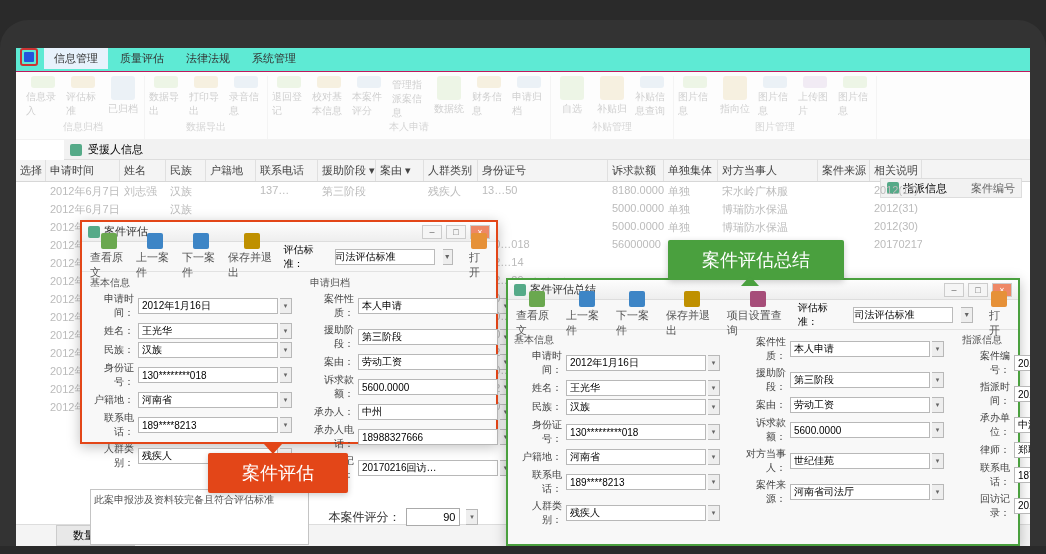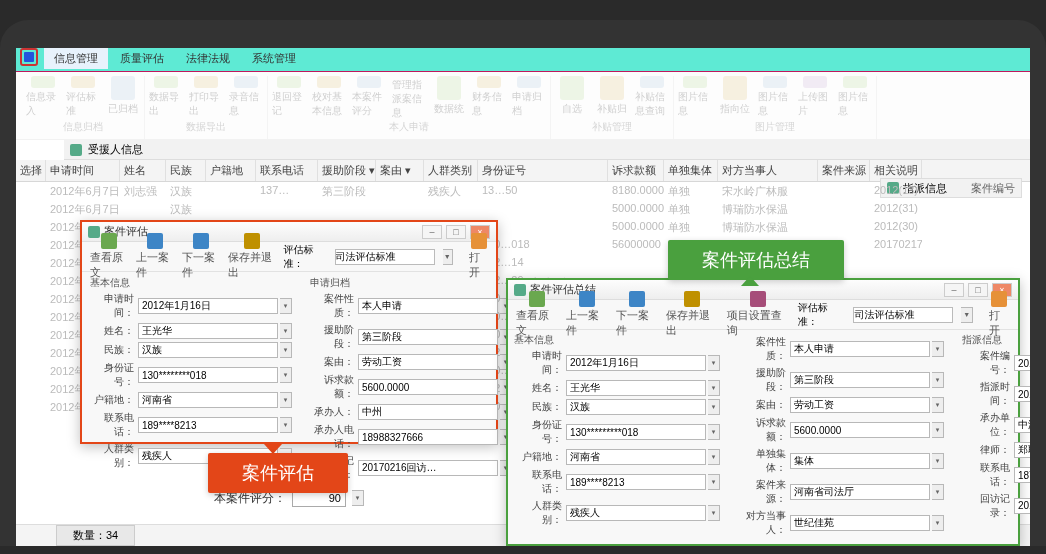--- a/index.html
+++ b/index.html
@@ -637,20 +637,21 @@
                 <span class="fdd">▾</span>
               </div>
               <div class="frow">
                 <span class="flabel">结案时间：</span>
                 <input class="finput" value="2017年2月17日" style="">
                 <span class="fdd">▾</span>
               </div>
             </div>
           </div>
         <div style="display:flex; gap:10px; margin-top:4px;">
+          <textarea class="memo" style="width: 55%;">此案申报涉及资料较完备且符合评估标准</textarea>
           <div style="flex:1; display:flex; align-items:center; justify-content:center; gap:6px;">
             <span class="score-lbl">本案件评分：</span>
             <input class="score-val" value="90" style="">
             <span class="fdd">▾</span>
           </div>
         </div>
       </div>
     </div>
 
     <div class="popup green" style="left:490px; top:230px; width:514px; height:268px;">
@@ -748,32 +749,27 @@
                 <span class="flabel" style="width: 50px;">案由：</span>
                 <input class="finput" value="劳动工资" style="">
                 <span class="fdd">▾</span>
               </div>
               <div class="frow">
                 <span class="flabel" style="width: 50px;">诉求款额：</span>
                 <input class="finput" value="5600.0000" style="">
                 <span class="fdd">▾</span>
               </div>
               <div class="frow">
-                <span class="flabel" style="width: 50px;">单独集体：</span>
-                <input class="finput" value="集体" style="">
+                <span class="flabel" style="width: 50px;">对方当事人：</span>
+                <input class="finput" value="世纪佳苑" style="">
                 <span class="fdd">▾</span>
               </div>
               <div class="frow">
                 <span class="flabel" style="width: 50px;">案件来源：</span>
                 <input class="finput" value="河南省司法厅" style="">
-                <span class="fdd">▾</span>
-              </div>
-              <div class="frow">
-                <span class="flabel" style="width: 50px;">对方当事人：</span>
-                <input class="finput" value="世纪佳苑" style="">
                 <span class="fdd">▾</span>
               </div>
             </div>
             <div class="section">
               <div class="sec-title">指派信息</div>
               <div class="frow">
                 <span class="flabel" style="width: 50px;">案件编号：</span>
                 <input class="finput" value="2012(28)" style="">
               </div>
               <div class="frow">

